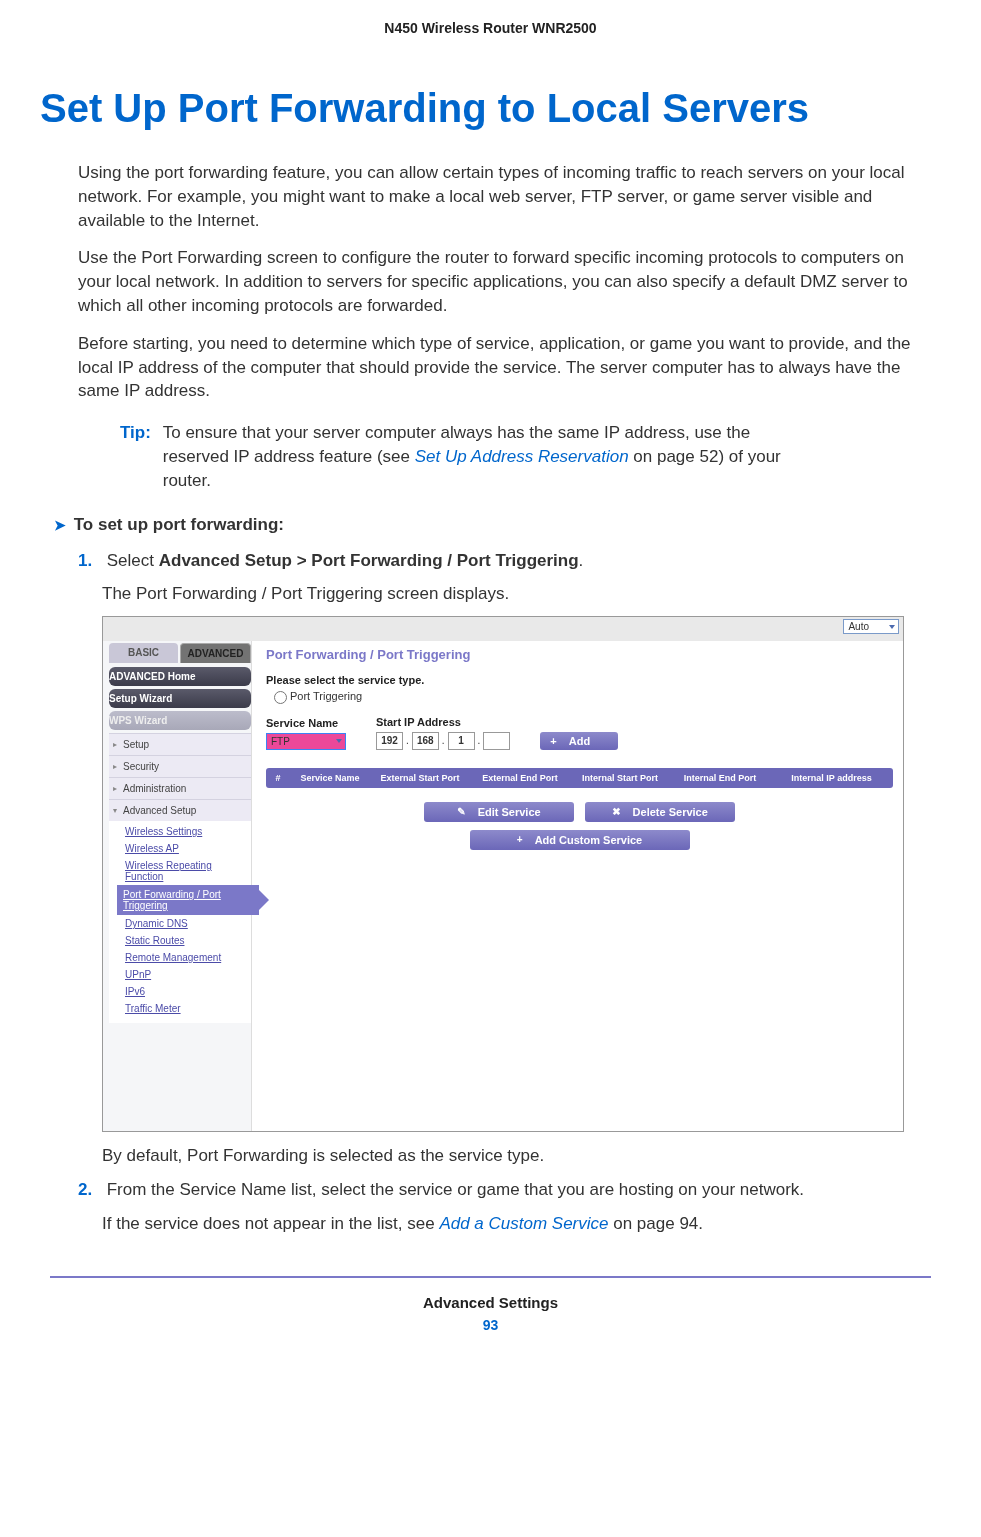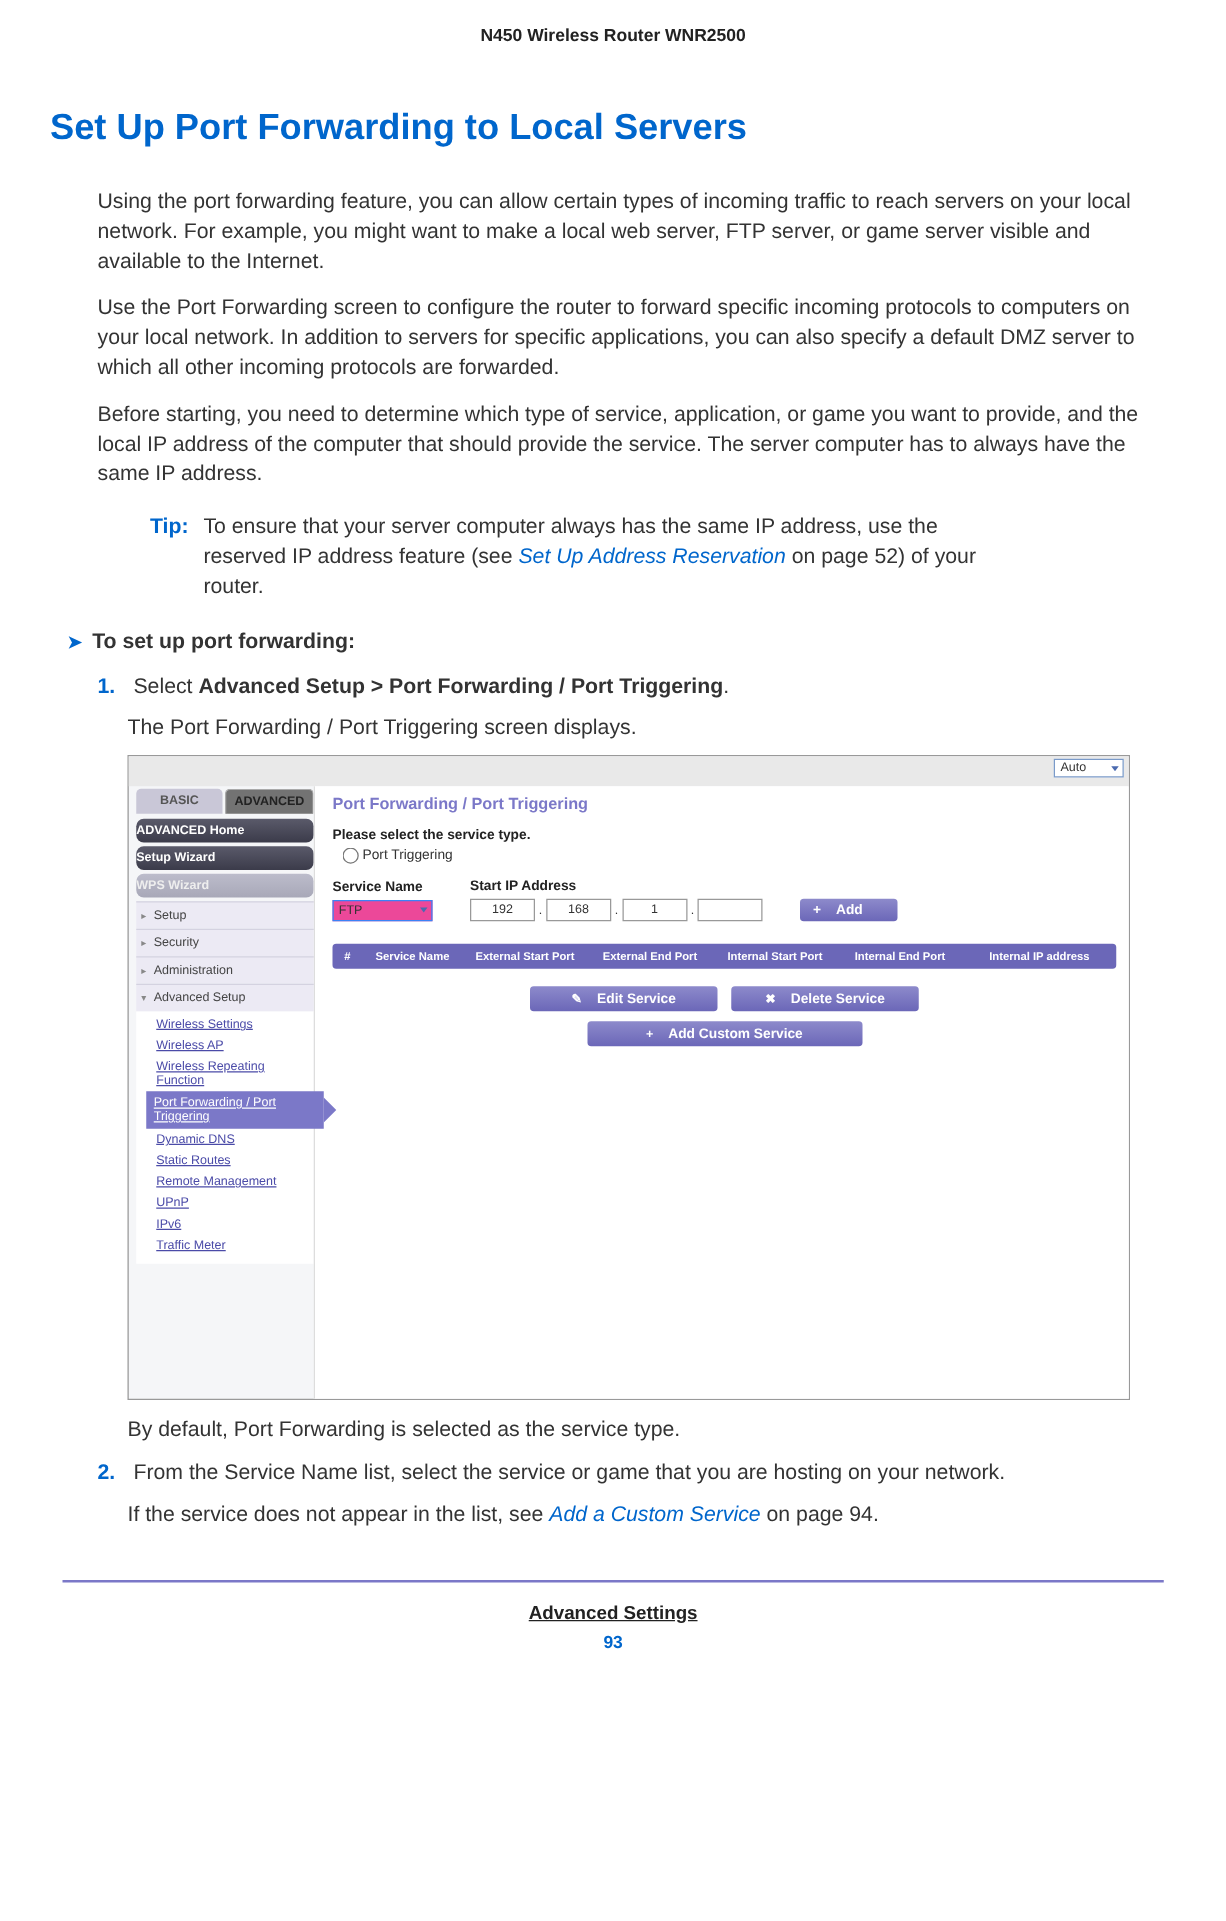--- a/index.html
+++ b/index.html
@@ -13,21 +13,21 @@
     }
     .doc-header {
       text-align: center;
       font-weight: bold;
       font-size: 14px;
       margin-bottom: 50px;
       color: #222;
     }
     h1.section-title {
       color: #0066cc;
-      font-size: 29px;
+      font-size: 40px;
       font-weight: bold;
       margin-bottom: 30px;
       margin-left: -10px;
     }
     .body-text {
       font-size: 17px;
       line-height: 1.4;
       margin: 0 0 14px 28px;
       color: #333;
     }
@@ -229,25 +229,26 @@
       position: absolute;
       right: 3px; top: 5px;
       border-left: 3px solid transparent;
       border-right: 3px solid transparent;
       border-top: 4px solid #4b6aaf;
     }
     .rs-ip-group { display: flex; gap: 3px; align-items: center; }
     .rs-ip-box {
       border: 1px solid #999;
       background: #fff;
-      width: 52px;
+      width: 27px;
       height: 18px;
       font-size: 10px;
       text-align: center;
       line-height: 16px;
+      font-weight: bold;
     }
     .rs-ip-dot { font-size: 10px; }
     .rs-add-btn {
       background: linear-gradient(#8d8acb, #6b67b8);
       color: #fff;
       font-weight: bold;
       font-size: 11px;
       padding: 3px 28px 3px 10px;
       border-radius: 3px;
       display: inline-flex;
@@ -288,21 +289,20 @@
     .footer {
       border-top: 2px solid #7b78c8;
       margin-top: 40px;
       padding-top: 16px;
       text-align: center;
     }
     .footer-title {
       font-weight: bold;
       font-size: 15px;
       color: #222;
-      text-decoration: underline;
     }
     .footer-page {
       color: #0066cc;
       font-weight: bold;
       font-size: 14px;
       margin-top: 6px;
     }
   </style>
 </head>
 <body>

